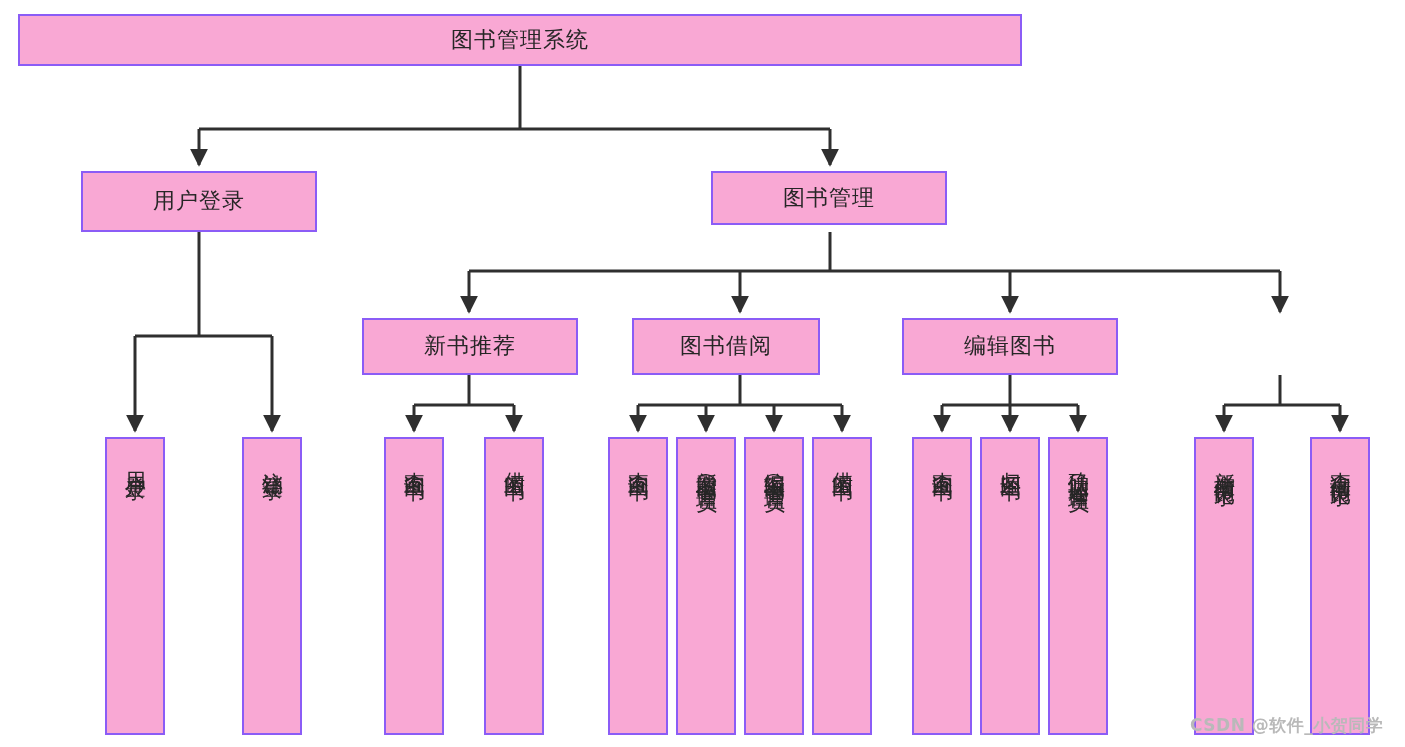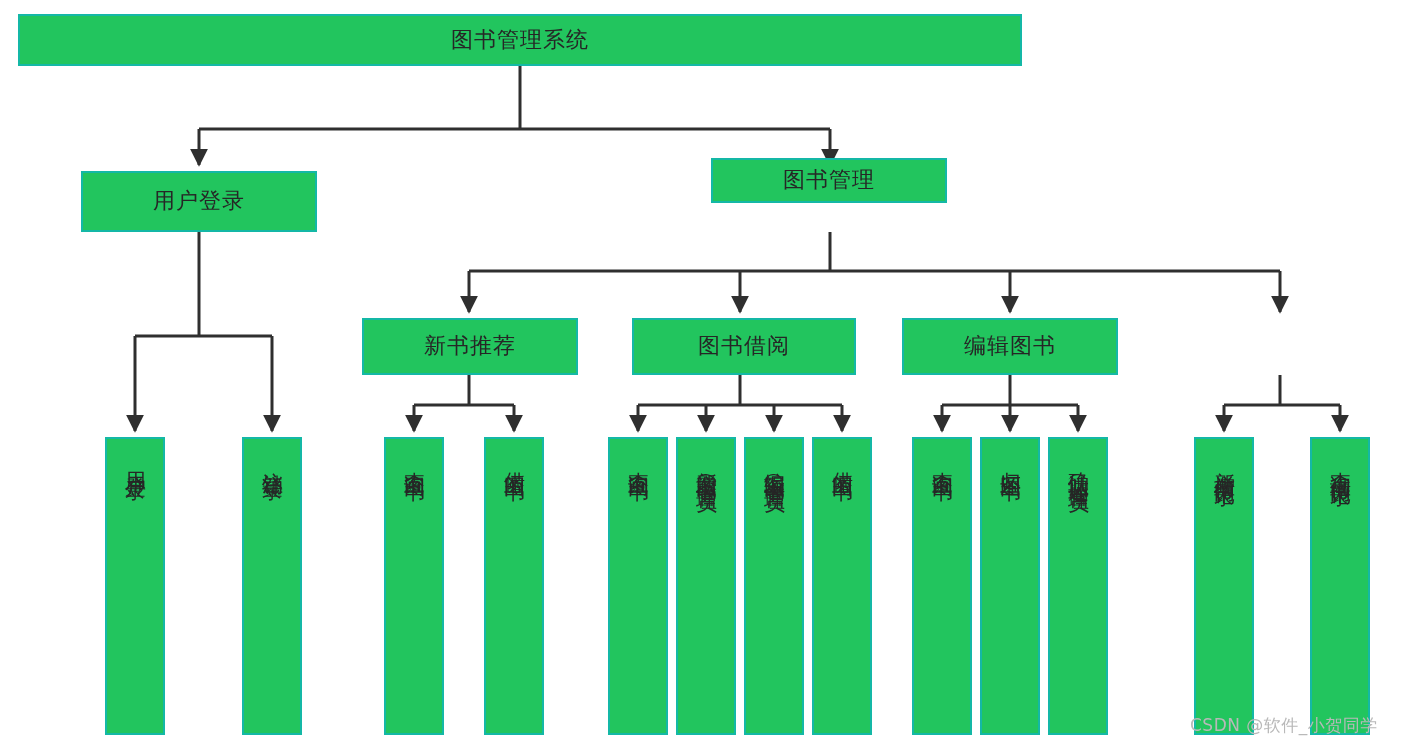--- a/index.html
+++ b/index.html
@@ -17,22 +17,22 @@
   }
   svg.wires{
     position:absolute;
     left:0; top:0;
     width:1405px; height:747px;
     pointer-events:none;
   }
   .node{
     position:absolute;
     box-sizing:border-box;
-    border:2px solid #14b8a6;
-    background:#22c55e;
+    border:2px solid #8b5cf6;
+    background:#f9a8d4;
     display:flex;
     align-items:center;
     justify-content:center;
     text-align:center;
   }
   .node.root{ border-width:2px; }
   .node .label{
     font-size:22px;
     line-height:1.2;
     letter-spacing:1px;
@@ -53,20 +53,21 @@
     white-space:normal;
     max-height:286px;
   }
   .watermark{
     position:absolute;
     font-size:17px;
     color:#b9b9b9;
     letter-spacing:0.5px;
     white-space:nowrap;
     user-select:none;
+    font-weight:bold;
   }
 </style>
 </head>
 <body>
 
 <div id="canvas">
 
   <svg class="wires" viewBox="0 0 1405 747" xmlns="http://www.w3.org/2000/svg">
     <defs>
       <marker id="arrow" viewBox="0 0 10 10" refX="9" refY="5" markerWidth="6" markerHeight="6" orient="auto-start-reverse">
@@ -118,29 +119,29 @@
   </svg>
 
   <div class="node root" style="left:18px; top:14px; width:1004px; height:52px;">
     <span class="label">图书管理系统</span>
   </div>
 
   <div class="node" style="left:81px; top:171px; width:236px; height:61px;">
     <span class="label">用户登录</span>
   </div>
 
-  <div class="node" style="left:711px; top:158px; width:236px; height:45px;">
+  <div class="node" style="left:711px; top:171px; width:236px; height:54px;">
     <span class="label">图书管理</span>
   </div>
 
   <div class="node" style="left:362px; top:318px; width:216px; height:57px;">
     <span class="label">新书推荐</span>
   </div>
 
-  <div class="node" style="left:632px; top:318px; width:224px; height:57px;">
+  <div class="node" style="left:632px; top:318px; width:188px; height:57px;">
     <span class="label">图书借阅</span>
   </div>
 
   <div class="node" style="left:902px; top:318px; width:216px; height:57px;">
     <span class="label">编辑图书</span>
   </div>
 
 
   <div class="node leaf" style="left:105px; top:437px; width:60px; height:298px;">
     <span class="label">用户登录</span>

